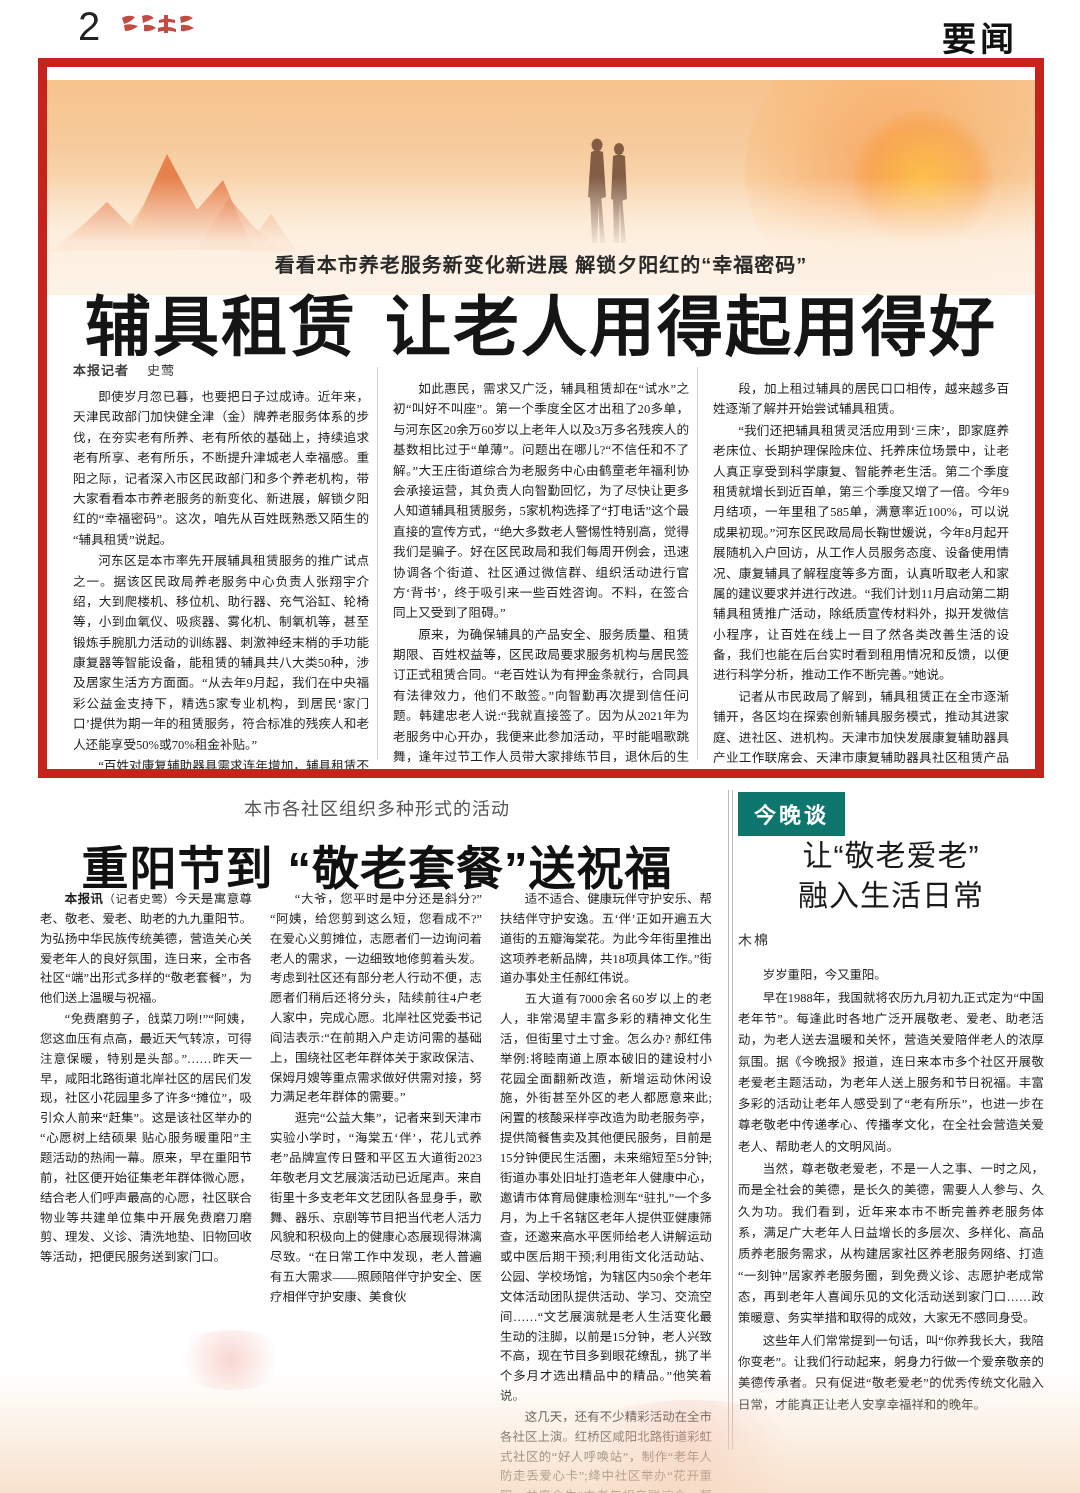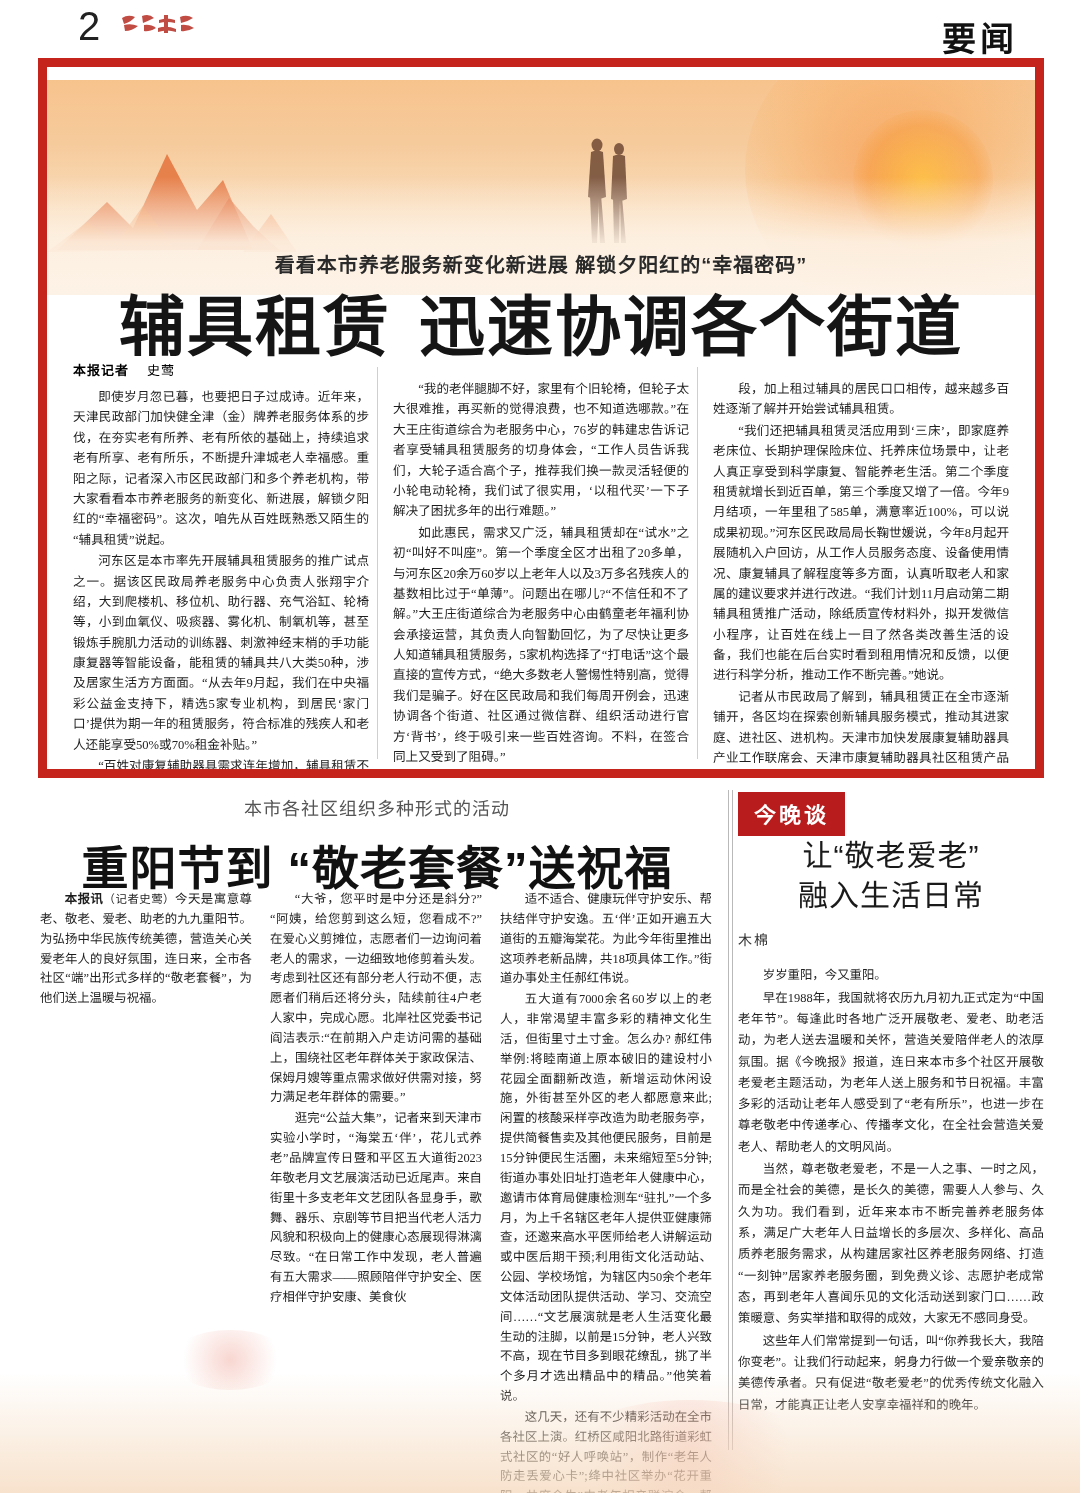--- a/index.html
+++ b/index.html
@@ -148,21 +148,21 @@
     white-space: nowrap;
   }
   .feature-headline .gap { display:inline-block; width: 28px; }
 
   .byline {
     position: absolute;
     left: 26px; top: 293px;
     font-size: 13px;
     font-weight: 700;
     font-family: "Liberation Sans", sans-serif;
-    color: #000000;
+    color: #404040;
     letter-spacing: 1px;
   }
   .byline .reporter { font-weight: 400; margin-left: 18px; font-family: "Liberation Serif", serif;}
 
   .feature-cols {
     position: absolute;
     left: 26px; top: 312px;
     width: 936px;
     height: 380px;
     display: flex;
@@ -244,21 +244,21 @@
   }
   .rule-vert {
     position: absolute;
     left: 690px; top: 0;
     width: 3px; height: 660px;
     border-left: 1px solid #b9b9b9;
     border-right: 1px solid #b9b9b9;
   }
   .talk-badge {
     display: inline-block;
-    background: #b91c1c;
+    background: #0f766e;
     color: #fff;
     font-size: 22px;
     font-weight: 700;
     letter-spacing: 3px;
     padding: 5px 16px 7px 16px;
     font-family: "Liberation Sans", sans-serif;
     margin-top: 2px;
   }
   .talk-title {
     text-align: center;
@@ -354,41 +354,40 @@
             <path d="M56 62 L57 108 L62 108 L63 64 Z"></path>
             <path d="M65 62 L69 108 L64 108 L63 64 Z"></path>
           </g>
         </svg>
         <div class="haze"></div>
       </div>
 
       <div class="kicker">看看本市养老服务新变化新进展 解锁夕阳红的“幸福密码”</div>
 
       <div class="feature-headline">
-        <span>辅具租赁</span><span class="gap"></span><span>迅速协调各个街道</span>
+        <span>辅具租赁</span><span class="gap"></span><span>让老人用得起用得好</span>
       </div>
 
       <div class="byline">
         <span>本报记者</span><span class="reporter">史莺</span>
       </div>
 
       <div class="fdiv" style="left:330px;"></div>
       <div class="fdiv" style="left:650px;"></div>
 
       <div class="feature-cols">
         <div class="fcol first">
           <div class="bodytext">
             <p>即使岁月忽已暮，也要把日子过成诗。近年来，天津民政部门加快健全津（金）牌养老服务体系的步伐，在夯实老有所养、老有所依的基础上，持续追求老有所享、老有所乐，不断提升津城老人幸福感。重阳之际，记者深入市区民政部门和多个养老机构，带大家看看本市养老服务的新变化、新进展，解锁夕阳红的“幸福密码”。这次，咱先从百姓既熟悉又陌生的“辅具租赁”说起。</p>
             <p>河东区是本市率先开展辅具租赁服务的推广试点之一。据该区民政局养老服务中心负责人张翔宇介绍，大到爬楼机、移位机、助行器、充气浴缸、轮椅等，小到血氧仪、吸痰器、雾化机、制氧机等，甚至锻炼手腕肌力活动的训练器、刺激神经末梢的手功能康复器等智能设备，能租赁的辅具共八大类50种，涉及居家生活方方面面。“从去年9月起，我们在中央福彩公益金支持下，精选5家专业机构，到居民‘家门口’提供为期一年的租赁服务，符合标准的残疾人和老人还能享受50%或70%租金补贴。”</p>
             <p>“百姓对康复辅助器具需求连年增加，辅具租赁不仅可切实减轻百姓经济负担，也可减少使用者在身体康复后的辅具闲置问题。”张翔宇举例，如果为家中失能老人买个多功能护理床，动辄大几千元甚至十几万元，但好不好用、适不适合，买之前往往不得而知。有了租赁服务，工作人员能从专业角度根据老人身高、体重、体质等向家属推荐合适的护理床，租赁价格为每天10元至30多元，若能享受补贴，则更实惠。</p>
           </div>
         </div>
         <div class="fcol">
           <div class="bodytext">
-            <p>“我的老伴腿脚不好，家里有个旧轮椅，但轮子太大很难推，再买新的觉得浪费，也不知道选哪款。”在大王庄街道综合为老服务中心，76岁的韩建忠告诉记者享受辅具租赁服务的切身体会，“工作人员告诉我们，大轮子适合高个子，推荐我们换一款灵活轻便的小轮电动轮椅，我们试了很实用，‘以租代买’一下子解决了困扰多年的出行难题。”</p>
             <p>如此惠民，需求又广泛，辅具租赁却在“试水”之初“叫好不叫座”。第一个季度全区才出租了20多单，与河东区20余万60岁以上老年人以及3万多名残疾人的基数相比过于“单薄”。问题出在哪儿?“不信任和不了解。”大王庄街道综合为老服务中心由鹤童老年福利协会承接运营，其负责人向智勤回忆，为了尽快让更多人知道辅具租赁服务，5家机构选择了“打电话”这个最直接的宣传方式，“绝大多数老人警惕性特别高，觉得我们是骗子。好在区民政局和我们每周开例会，迅速协调各个街道、社区通过微信群、组织活动进行官方‘背书’，终于吸引来一些百姓咨询。不料，在签合同上又受到了阻碍。”</p>
             <p>原来，为确保辅具的产品安全、服务质量、租赁期限、百姓权益等，区民政局要求服务机构与居民签订正式租赁合同。“老百姓认为有押金条就行，合同具有法律效力，他们不敢签。”向智勤再次提到信任问题。韩建忠老人说:“我就直接签了。因为从2021年为老服务中心开办，我便来此参加活动，平时能唱歌跳舞，逢年过节工作人员带大家排练节目，退休后的生活一下丰富多彩起来，很多老人都和工作人员建立起深厚的感情。”张翔宇介绍，通过社区面对面讲解等多种宣传手</p>
           </div>
         </div>
         <div class="fcol">
           <div class="bodytext">
             <p>段，加上租过辅具的居民口口相传，越来越多百姓逐渐了解并开始尝试辅具租赁。</p>
             <p>“我们还把辅具租赁灵活应用到‘三床’，即家庭养老床位、长期护理保险床位、托养床位场景中，让老人真正享受到科学康复、智能养老生活。第二个季度租赁就增长到近百单，第三个季度又增了一倍。今年9月结项，一年里租了585单，满意率近100%，可以说成果初现。”河东区民政局局长鞠世媛说，今年8月起开展随机入户回访，从工作人员服务态度、设备使用情况、康复辅具了解程度等多方面，认真听取老人和家属的建议要求并进行改进。“我们计划11月启动第二期辅具租赁推广活动，除纸质宣传材料外，拟开发微信小程序，让百姓在线上一目了然各类改善生活的设备，我们也能在后台实时看到租用情况和反馈，以便进行科学分析，推动工作不断完善。”她说。</p>
             <p>记者从市民政局了解到，辅具租赁正在全市逐渐铺开，各区均在探索创新辅具服务模式，推动其进家庭、进社区、进机构。天津市加快发展康复辅助器具产业工作联席会、天津市康复辅助器具社区租赁产品目录评审会也在日前相继召开，不久后将形成《2023天津市康复辅助器具社区租赁（试点）产品供应商及产品目录》。作为全市另一试点的武清区，在杨村街道新华北路建成300余平方米的区级康复辅助器具租赁服务中心，10月8日已投入运营。如果您或家中老人想尝试“用得上、用得起、用得好”的辅具，可到遍布各区的综合养老服务体咨询，让老人在居家场景下享受更多贴心服务。</p>
           </div>
@@ -403,20 +402,21 @@
     <div class="rule-vert"></div>
 
     <div class="lower-left">
       <div class="article2-kicker">本市各社区组织多种形式的活动</div>
       <div class="article2-headline">重阳节到 “敬老套餐”送祝福</div>
 
       <div class="article2-cols">
         <div class="acol">
           <div class="bodytext">
             <p><span class="lead-label">本报讯</span><span class="lead-sub">（记者史莺）</span><span>今天是寓意尊老、敬老、爱老、助老的九九重阳节。为弘扬中华民族传统美德，营造关心关爱老年人的良好氛围，连日来，全市各社区“端”出形式多样的“敬老套餐”，为他们送上温暖与祝福。</span></p>
+            <p>“免费磨剪子，戗菜刀咧!”“阿姨，您这血压有点高，最近天气转凉，可得注意保暖，特别是头部。”……昨天一早，咸阳北路街道北岸社区的居民们发现，社区小花园里多了许多“摊位”，吸引众人前来“赶集”。这是该社区举办的“心愿树上结硕果 贴心服务暖重阳”主题活动的热闹一幕。原来，早在重阳节前，社区便开始征集老年群体微心愿，结合老人们呼声最高的心愿，社区联合物业等共建单位集中开展免费磨刀磨剪、理发、义诊、清洗地垫、旧物回收等活动，把便民服务送到家门口。</p>
           </div>
         </div>
         <div class="acol">
           <div class="bodytext">
             <p>“大爷，您平时是中分还是斜分?”“阿姨，给您剪到这么短，您看成不?”在爱心义剪摊位，志愿者们一边询问着老人的需求，一边细致地修剪着头发。考虑到社区还有部分老人行动不便，志愿者们稍后还将分头，陆续前往4户老人家中，完成心愿。北岸社区党委书记阎洁表示:“在前期入户走访问需的基础上，围绕社区老年群体关于家政保洁、保姆月嫂等重点需求做好供需对接，努力满足老年群体的需要。”</p>
             <p>逛完“公益大集”，记者来到天津市实验小学时，“海棠五‘伴’，花儿式养老”品牌宣传日暨和平区五大道街2023年敬老月文艺展演活动已近尾声。来自街里十多支老年文艺团队各显身手，歌舞、器乐、京剧等节目把当代老人活力风貌和积极向上的健康心态展现得淋漓尽致。“在日常工作中发现，老人普遍有五大需求——照顾陪伴守护安全、医疗相伴守护安康、美食伙</p>
           </div>
         </div>
         <div class="acol">
           <div class="bodytext">

